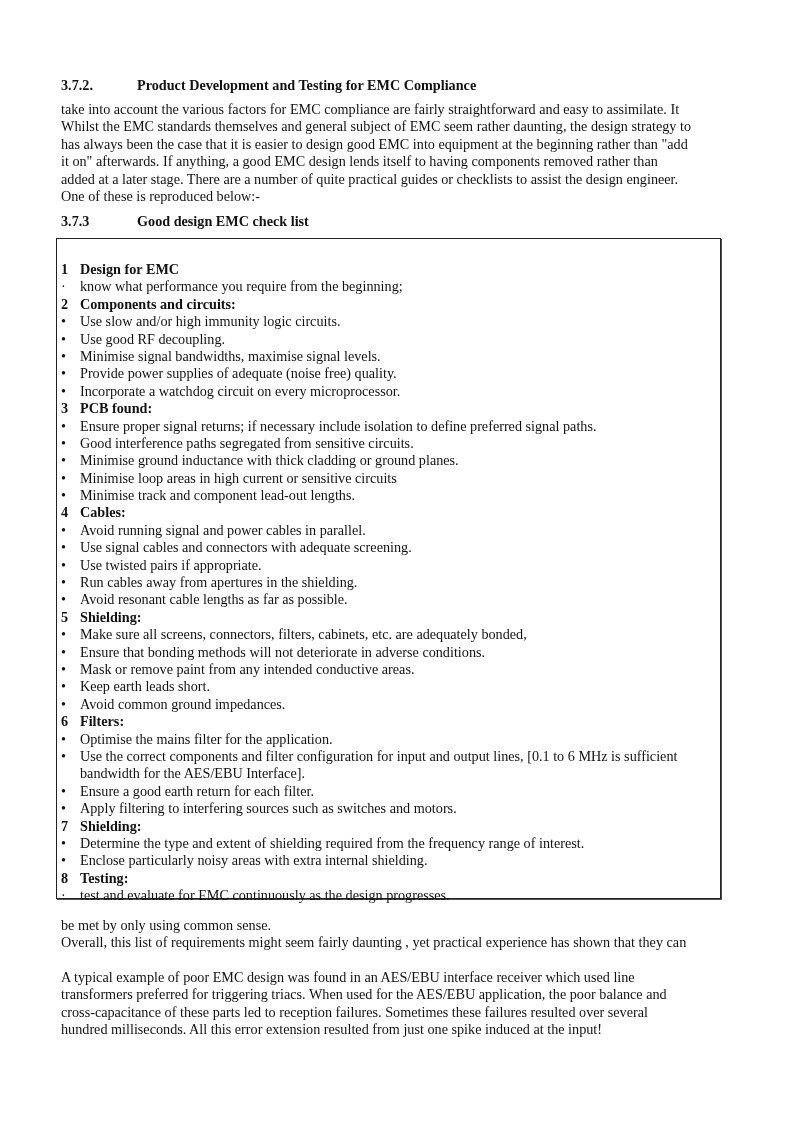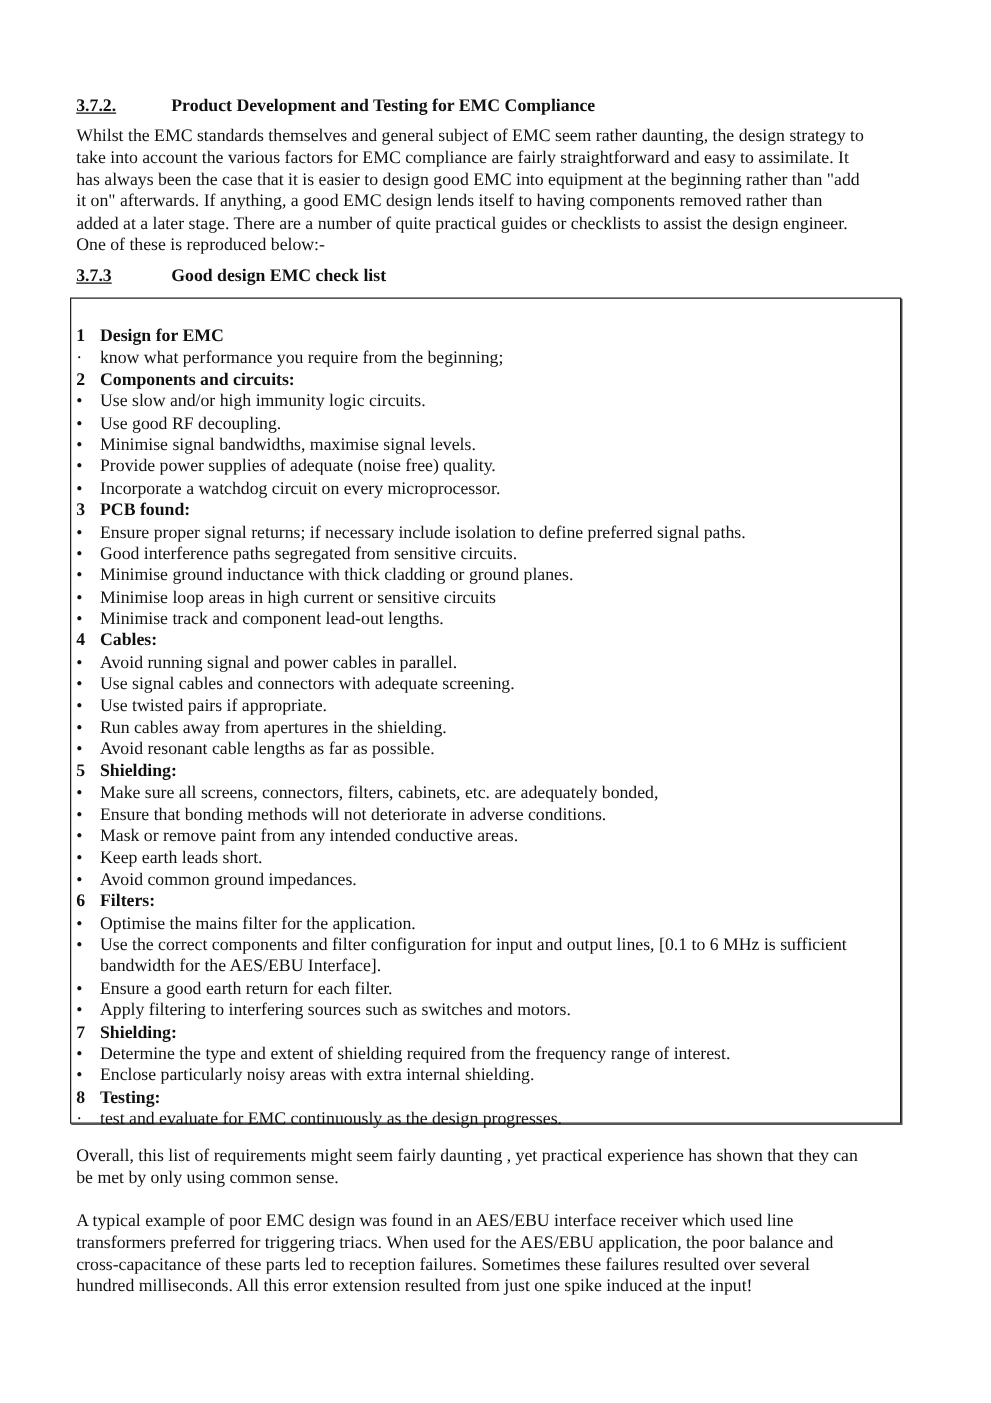--- a/index.html
+++ b/index.html
@@ -1,20 +1,20 @@
 <!DOCTYPE html>
 <html><head>
 <meta charset="utf-8">
 <style>
   html, body { margin:0; padding:0; background:#ffffff; }
   body { width:793px; height:1122px; position:relative; overflow:hidden;
          font-family:"Liberation Serif", serif; color:#111; font-size:14.2px; }
   .page { position:absolute; left:61px; top:0; width:665px; }
   .h { position:absolute; left:0; font-weight:bold; font-size:14.2px; line-height:18px; }
-  .h .num { display:inline-block; width:76px;text-decoration:underline; }
+  .h .num { display:inline-block; width:76px; }
   .para { position:absolute; left:0; width:665px; line-height:17.4px; }
   .para .ln { display:block; white-space:nowrap; }
   .box { position:absolute; left:56px; top:238px; width:665px; height:661px;
          border:1px solid #222; box-shadow:1px 1px 0 #555; box-sizing:border-box; }
   .list { position:absolute; left:4px; top:22px; right:0; }
   .row { position:relative; height:17.4px; line-height:17.4px; white-space:nowrap; }
   .row.head { font-weight:bold; }
   .row .mk { position:absolute; left:0; width:16px; }
   .row .tx { position:absolute; left:19px; }
   .row.wrap { height:34.8px; }
@@ -23,35 +23,35 @@
 </head>
 <body>
 
 <div class="page">
 
   <div class="h" style="top:76px;">
     <span class="num">3.7.2.</span><span>Product Development and Testing for EMC Compliance</span>
   </div>
 
   <div class="para" style="top:101px;">
+    <span class="ln">take into account the various factors for EMC compliance are fairly straightforward and easy to assimilate.  It</span>
     <span class="ln">Whilst the EMC standards themselves and general subject of EMC seem rather daunting, the design strategy to</span>
-    <span class="ln">take into account the various factors for EMC compliance are fairly straightforward and easy to assimilate.  It</span>
     <span class="ln">has always been the case that it is easier to design good EMC into equipment at the beginning rather than "add</span>
     <span class="ln">it on" afterwards.  If anything, a good EMC design lends itself to having components removed rather than</span>
     <span class="ln">added at a later stage. There are a number of quite practical guides or checklists to assist the design engineer.</span>
     <span class="ln">One of these is reproduced below:-</span>
   </div>
 
   <div class="h" style="top:212px;">
     <span class="num">3.7.3</span><span>Good design EMC check list</span>
   </div>
 
   <div class="para" style="top:917px;">
+    <span class="ln">be met by only using common sense.</span>
     <span class="ln">Overall, this list of requirements might seem fairly daunting , yet practical experience has shown that they can</span>
-    <span class="ln">be met by only using common sense.</span>
   </div>
 
   <div class="para" style="top:969px;">
     <span class="ln">A typical example of poor EMC design was found in an AES/EBU interface receiver which used line</span>
     <span class="ln">transformers preferred for triggering triacs. When used for the AES/EBU application, the poor balance and</span>
     <span class="ln">cross-capacitance of these parts led to reception failures.  Sometimes these failures resulted over several</span>
     <span class="ln">hundred milliseconds.  All this error extension resulted from just one spike induced at the input!</span>
   </div>
 </div>
 

